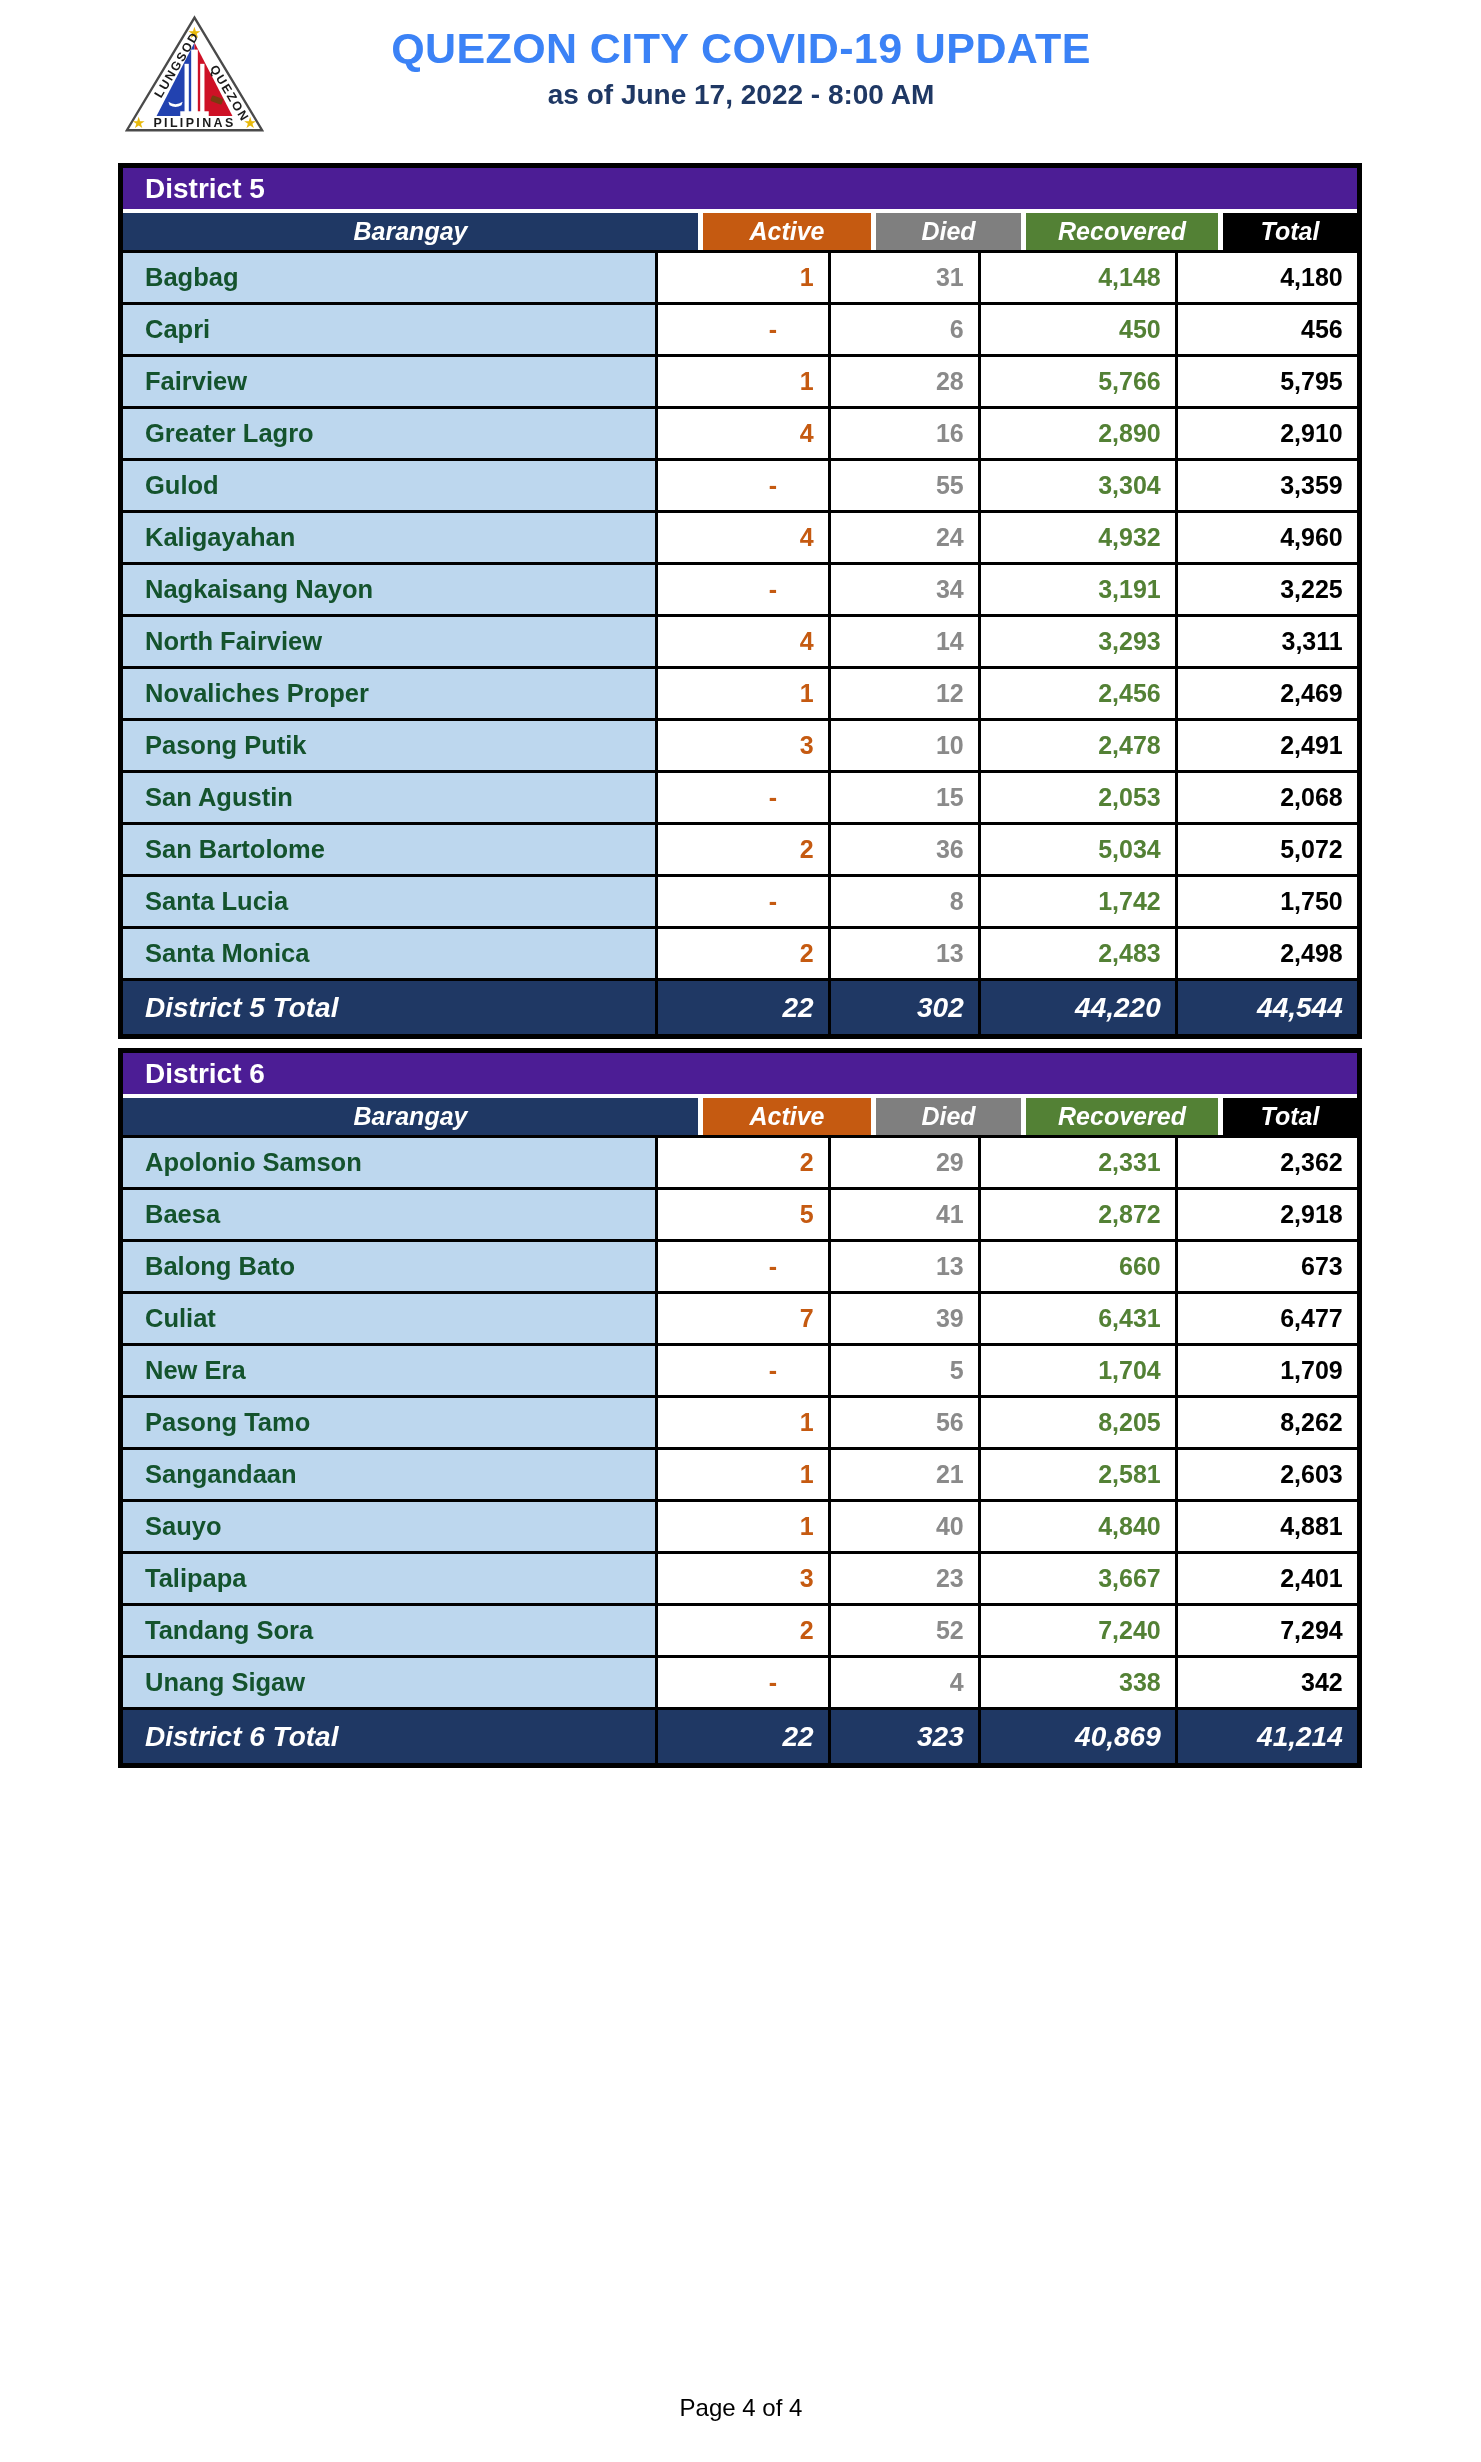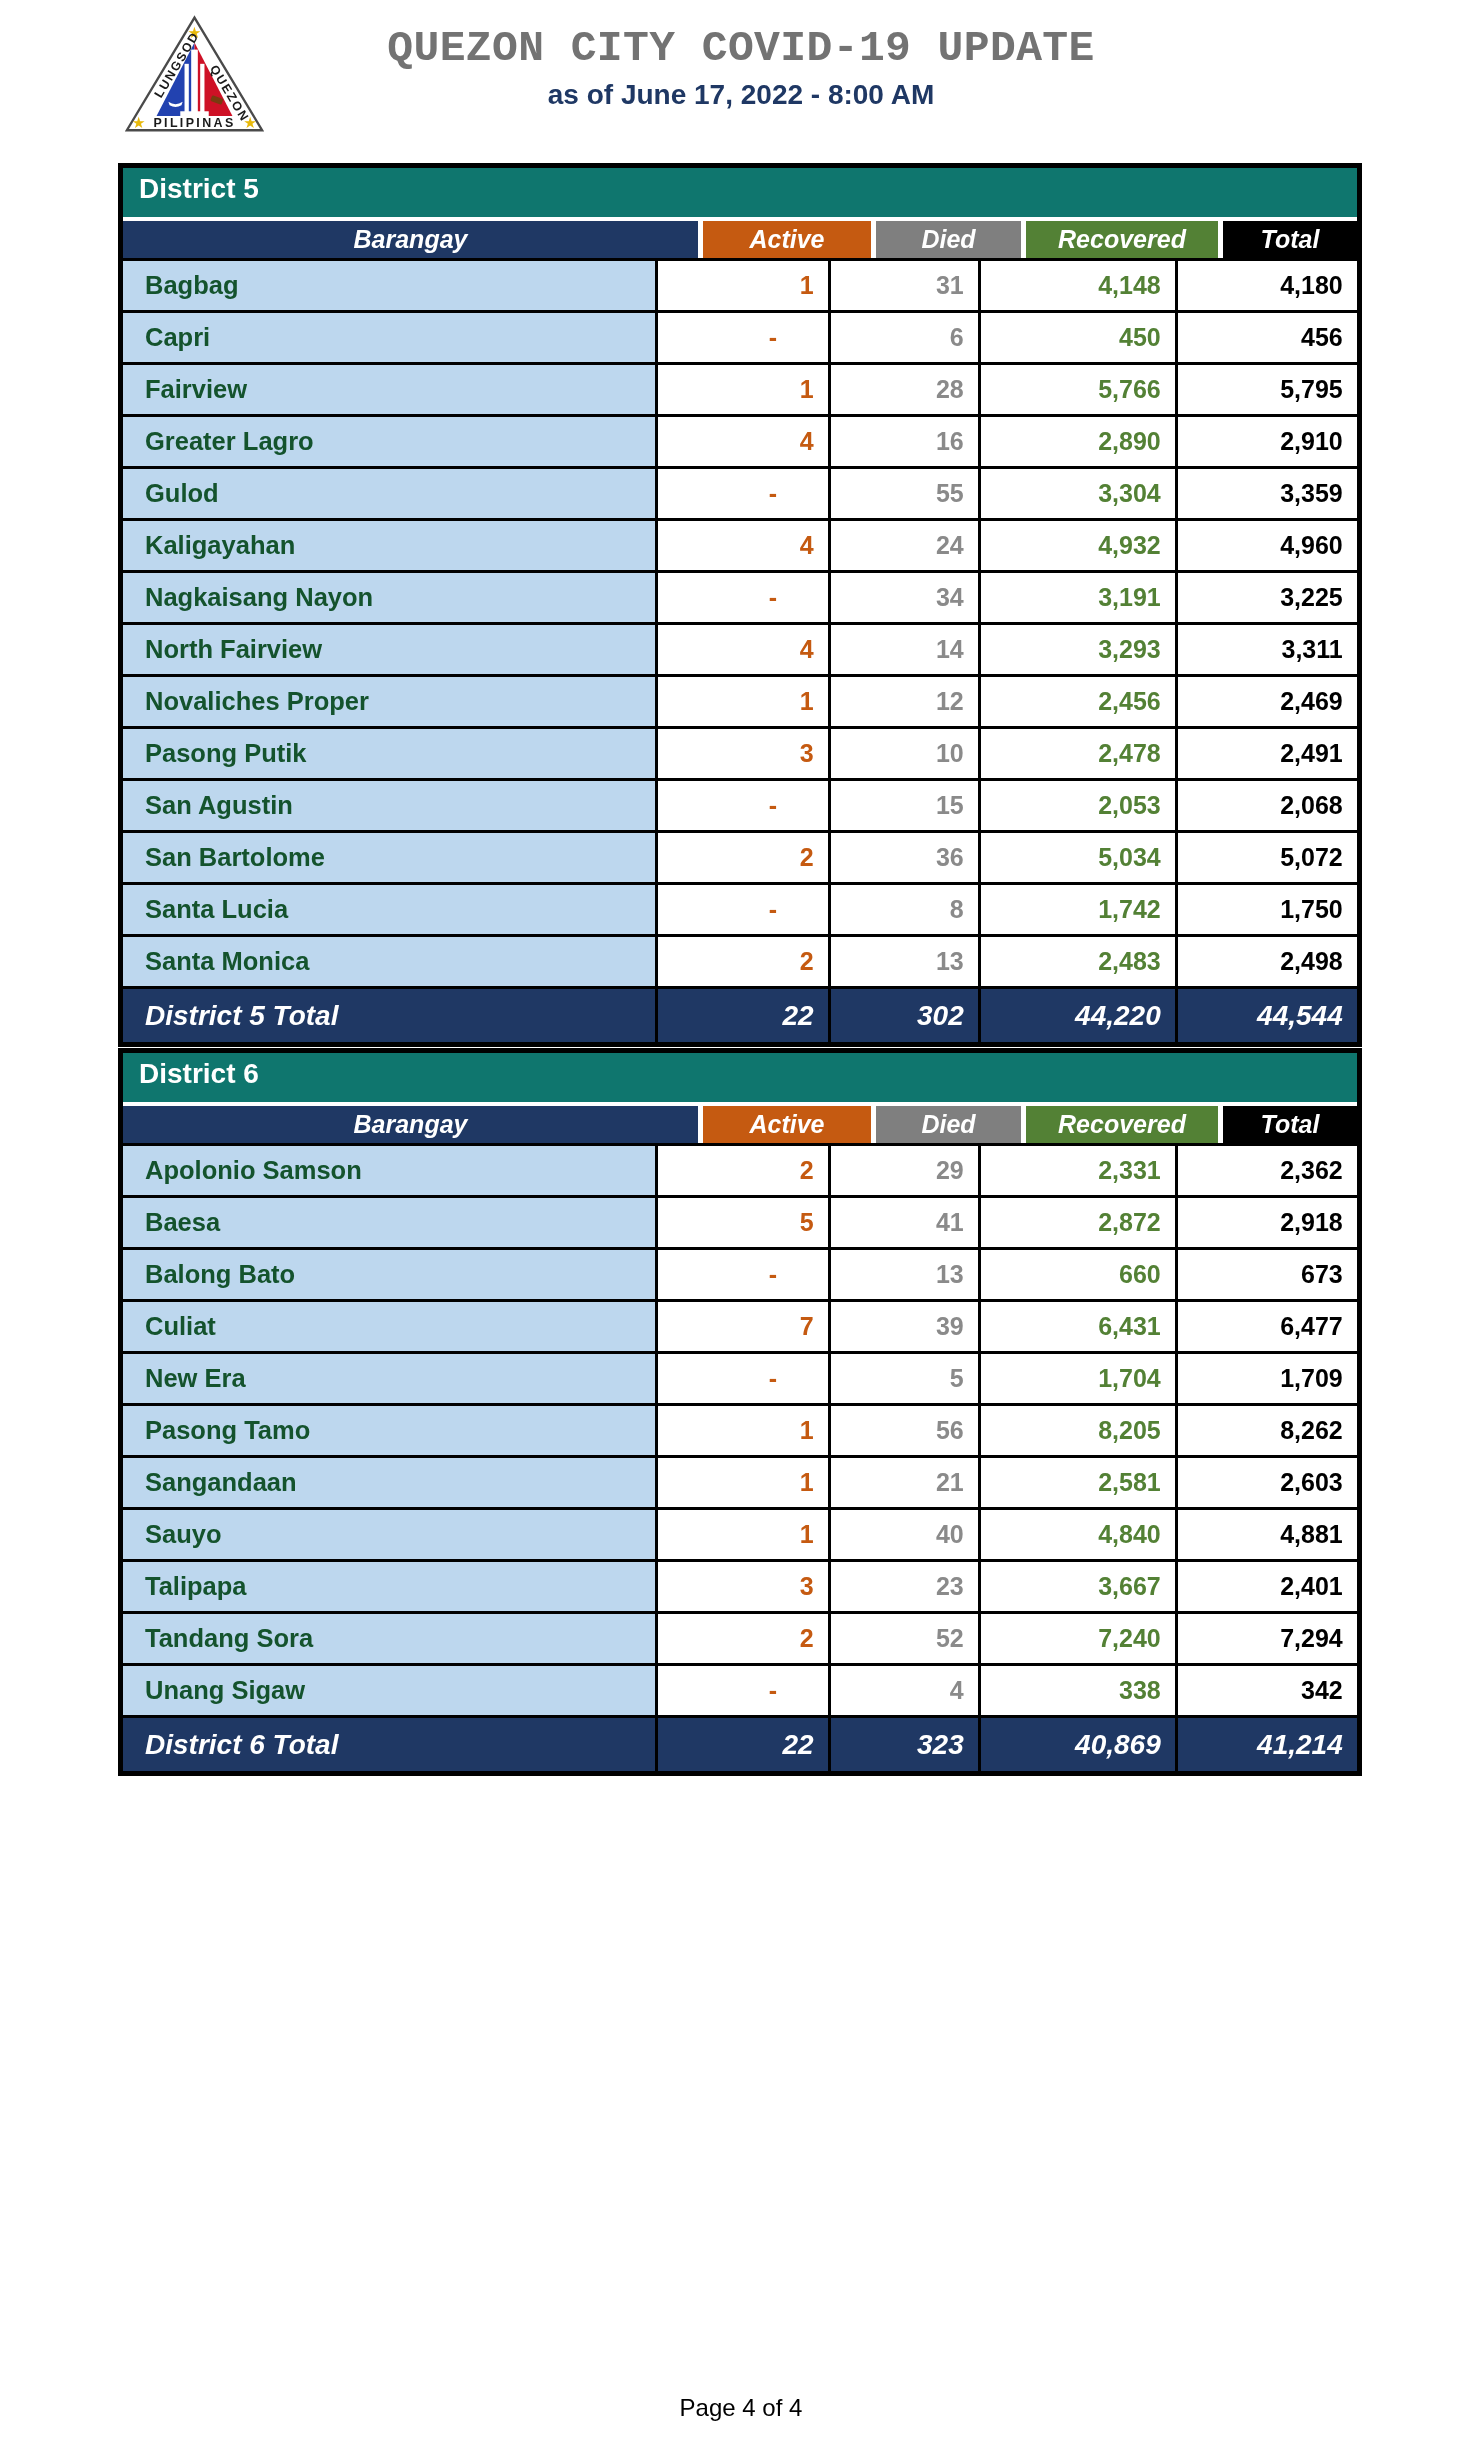--- a/index.html
+++ b/index.html
@@ -14,43 +14,42 @@
   
   .logo {
     position:absolute; left:123px; top:14.3px;
     width:143px; height:121px;
   }
   .title-block {
     position:absolute; left:0; top:24px; width:100%;
     text-align:center;
   }
   .page-title {
-    font-size:43px; font-weight:bold; color:#737373;
+    font-size:43px; font-weight:bold; color:#3b82f6;
     letter-spacing:0.4px;
-    font-family:Liberation Mono, monospace;
   }
   .page-subtitle {
     margin-top:6.4px;
     font-size:28px; font-weight:bold; color:#1F3864;
   }
 
   
   .district-table {
     position:absolute; left:118px; width:1244px;
     border:5.6px solid #000; box-sizing:border-box;
     background:#ffffff;
   }
   #table-d5 { top:163px; }
   #table-d6 { top:1048px; }
 
   .banner {
-    height:49px; line-height:41px;
-    background:#0f766e; color:#ffffff;
+    height:41px; line-height:41px;
+    background:#4c1d95; color:#ffffff;
     font-size:28px; font-weight:bold;
-    padding-left:16px;
+    padding-left:22px;
   }
 
   .header-row { display:flex; margin-top:4px; height:37px; }
   .hcell {
     box-sizing:border-box; height:37px; line-height:37px;
     text-align:center; color:#ffffff;
     font-weight:bold; font-style:italic; font-size:25px;
   }
   .hcell.name      { width:575px; background:#1F3864; }
   .hcell.active    { width:173px; background:#C55A11; border-left:5.6px solid #fff; }

